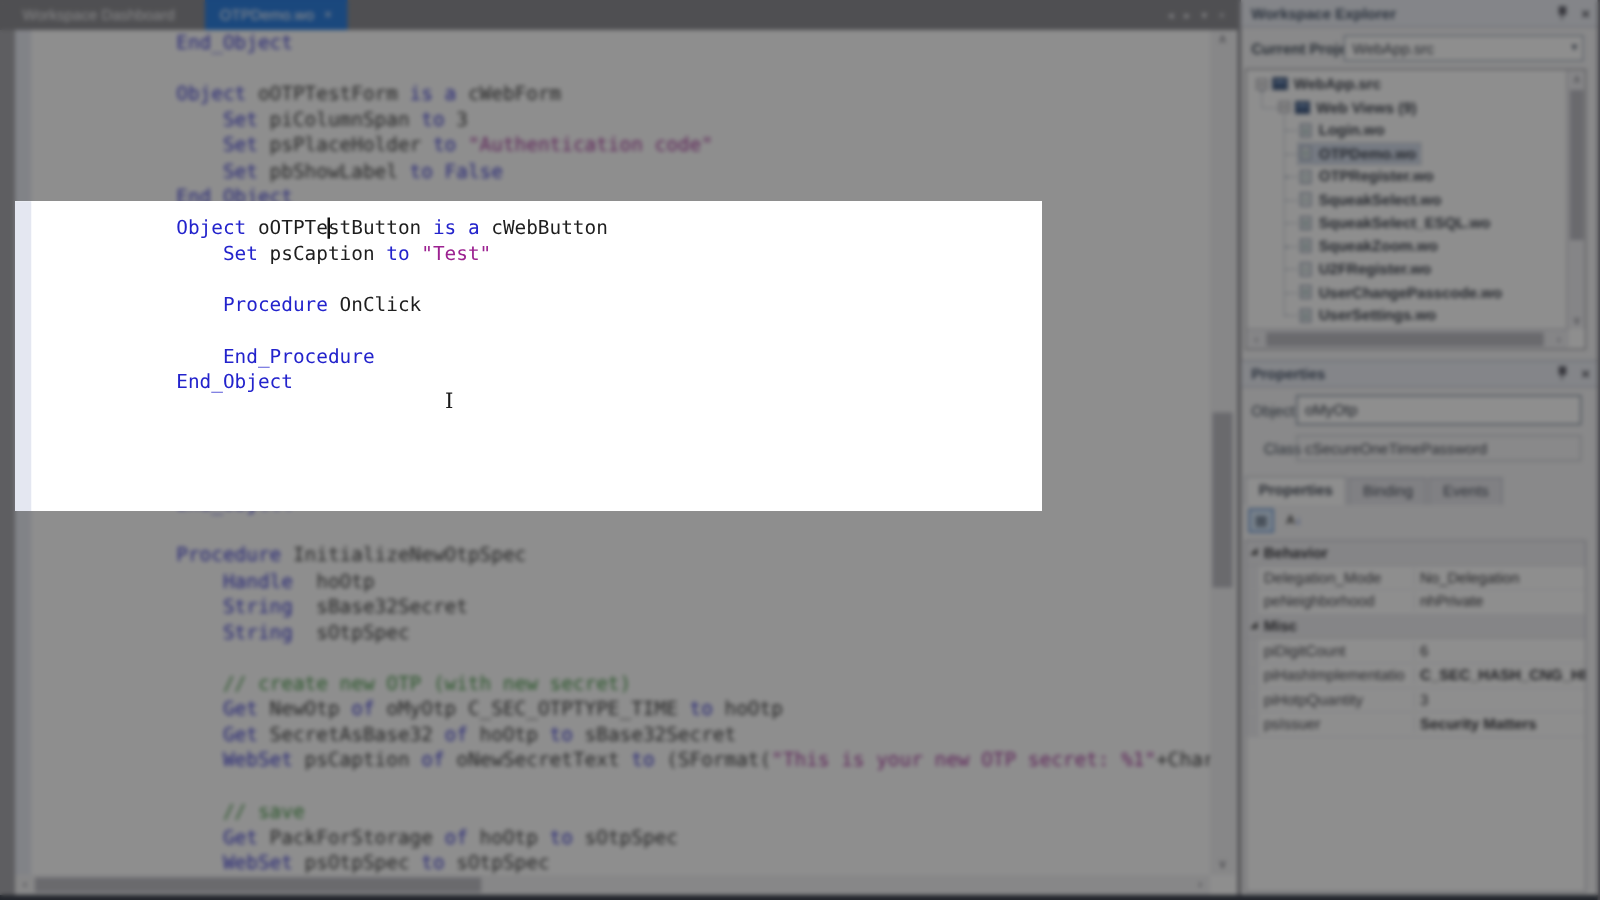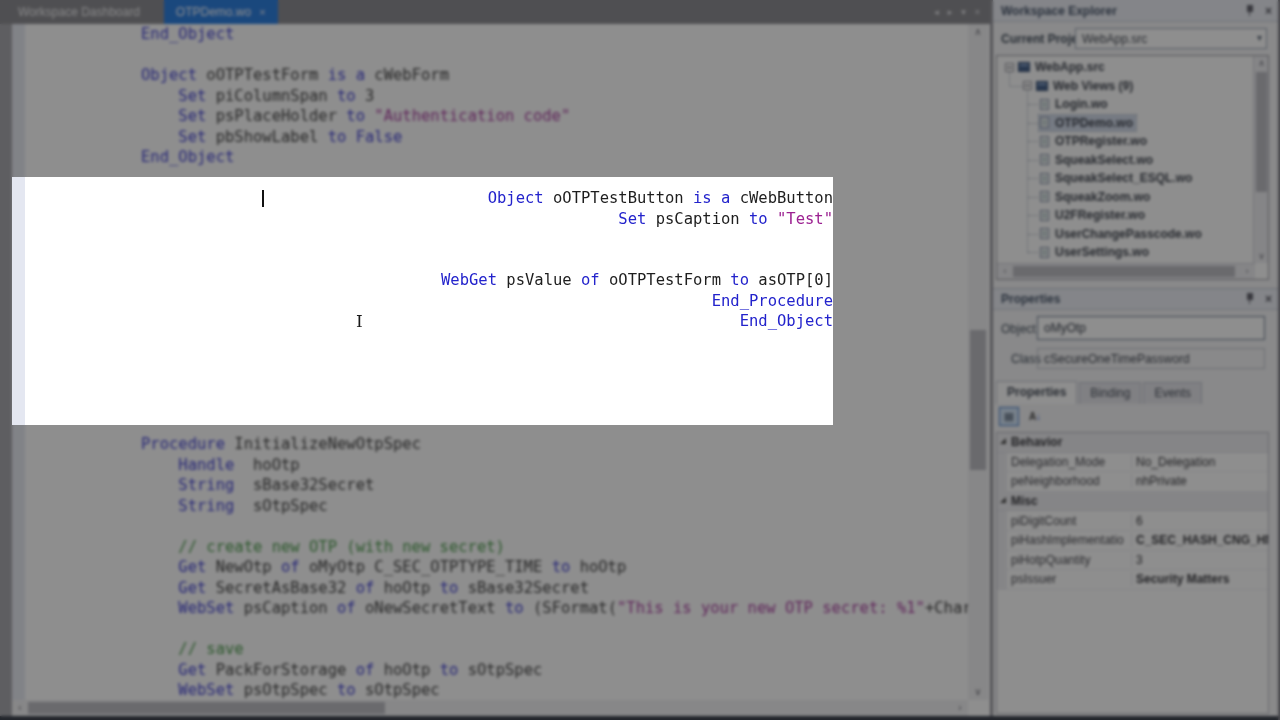--- a/index.html
+++ b/index.html
@@ -94,21 +94,21 @@
   .grow .vl.b { font-weight:bold; }
   .grow.gcat { background:#ececf0; font-weight:bold; color:#16161c; border-bottom:1px solid #dcdce2; }
   .gtri { width:0; height:0; border-bottom:6px solid #333; border-left:6px solid transparent; margin:0 5px 2px 3px; }
 
   
   .bottombar { position:absolute; left:0; top:716px; width:1280px; height:4px; background:#1c2330; z-index:1; }
   .rightedge { position:absolute; left:1278px; top:0; width:2px; height:720px; background:#6a6a74; z-index:1; }
 
   
   .dim { position:absolute; left:0; top:0; width:1280px; height:720px; background:rgba(42,42,42,0.53); backdrop-filter:blur(1.6px); z-index:10; }
-  .spotlight { position:absolute; left:12px; top:177px; width:821px; height:248px; background:#ffffff; z-index:20;text-align:right; }
+  .spotlight { position:absolute; left:12px; top:161px; width:821px; height:248px; background:#ffffff; z-index:20; }
   .spotlight .sgutter { position:absolute; left:0; top:0; width:13px; height:248px; background:#e4e7f1; }
   .spotlight .codewrap2 { position:absolute; left:17px; top:11px; right:0; bottom:0; overflow:hidden; }
   .caret { position:absolute; left:250px; top:13px; width:1.5px; height:17px; background:#111; z-index:21; }
   .ibeam { position:absolute; left:356px; top:313px; z-index:30; font-family:"DejaVu Serif",serif; font-size:17px; color:#1a1a1a; line-height:1; }
 </style>
 </head>
 <body>
 
 <div class="screen">
 
@@ -362,22 +362,22 @@
   <div class="rightedge"></div>
 
   <div class="dim"></div>
   <div class="spotlight">
     <div class="sgutter"></div>
     <div class="codewrap2">
         <div class="code" id="code-spot">
           <div class="cl"><span style="color: rgb(35, 35, 204);">Object</span><span style="color: rgb(30, 30, 30);"> oOTPTestButton </span><span style="color: rgb(35, 35, 204);">is a</span><span style="color: rgb(30, 30, 30);"> cWebButton</span></div>
           <div class="cl"><span style="color: rgb(30, 30, 30);">    </span><span style="color: rgb(35, 35, 204);">Set</span><span style="color: rgb(30, 30, 30);"> psCaption </span><span style="color: rgb(35, 35, 204);">to</span><span style="color: rgb(156, 33, 145);"> "Test"</span></div>
           <div class="cl"></div>
-          <div class="cl"></div>
-          <div class="cl"><span style="color: rgb(30, 30, 30);">        </span><span style="color: rgb(35, 35, 204);">WebGet</span><span style="color: rgb(30, 30, 30);"> psValue </span><span style="color: rgb(35, 35, 204);">of</span><span style="color: rgb(30, 30, 30);"> oOTPTestForm </span><span style="color: rgb(35, 35, 204);">to</span><span style="color: rgb(30, 30, 30);"> asOTP[0]</span></div>
+          <div class="cl"><span style="color: rgb(30, 30, 30);">    </span><span style="color: rgb(35, 35, 204);">Procedure</span><span style="color: rgb(30, 30, 30);"> OnClick</span></div>
+          <div class="cl"></div>
           <div class="cl"><span style="color: rgb(30, 30, 30);">    </span><span style="color: rgb(35, 35, 204);">End_Procedure</span></div>
           <div class="cl"><span style="color: rgb(35, 35, 204);">End_Object</span></div>
         </div>
       </div>
     <div class="caret"></div>
   </div>
   <div class="ibeam">I</div>
 
 </div>
 

